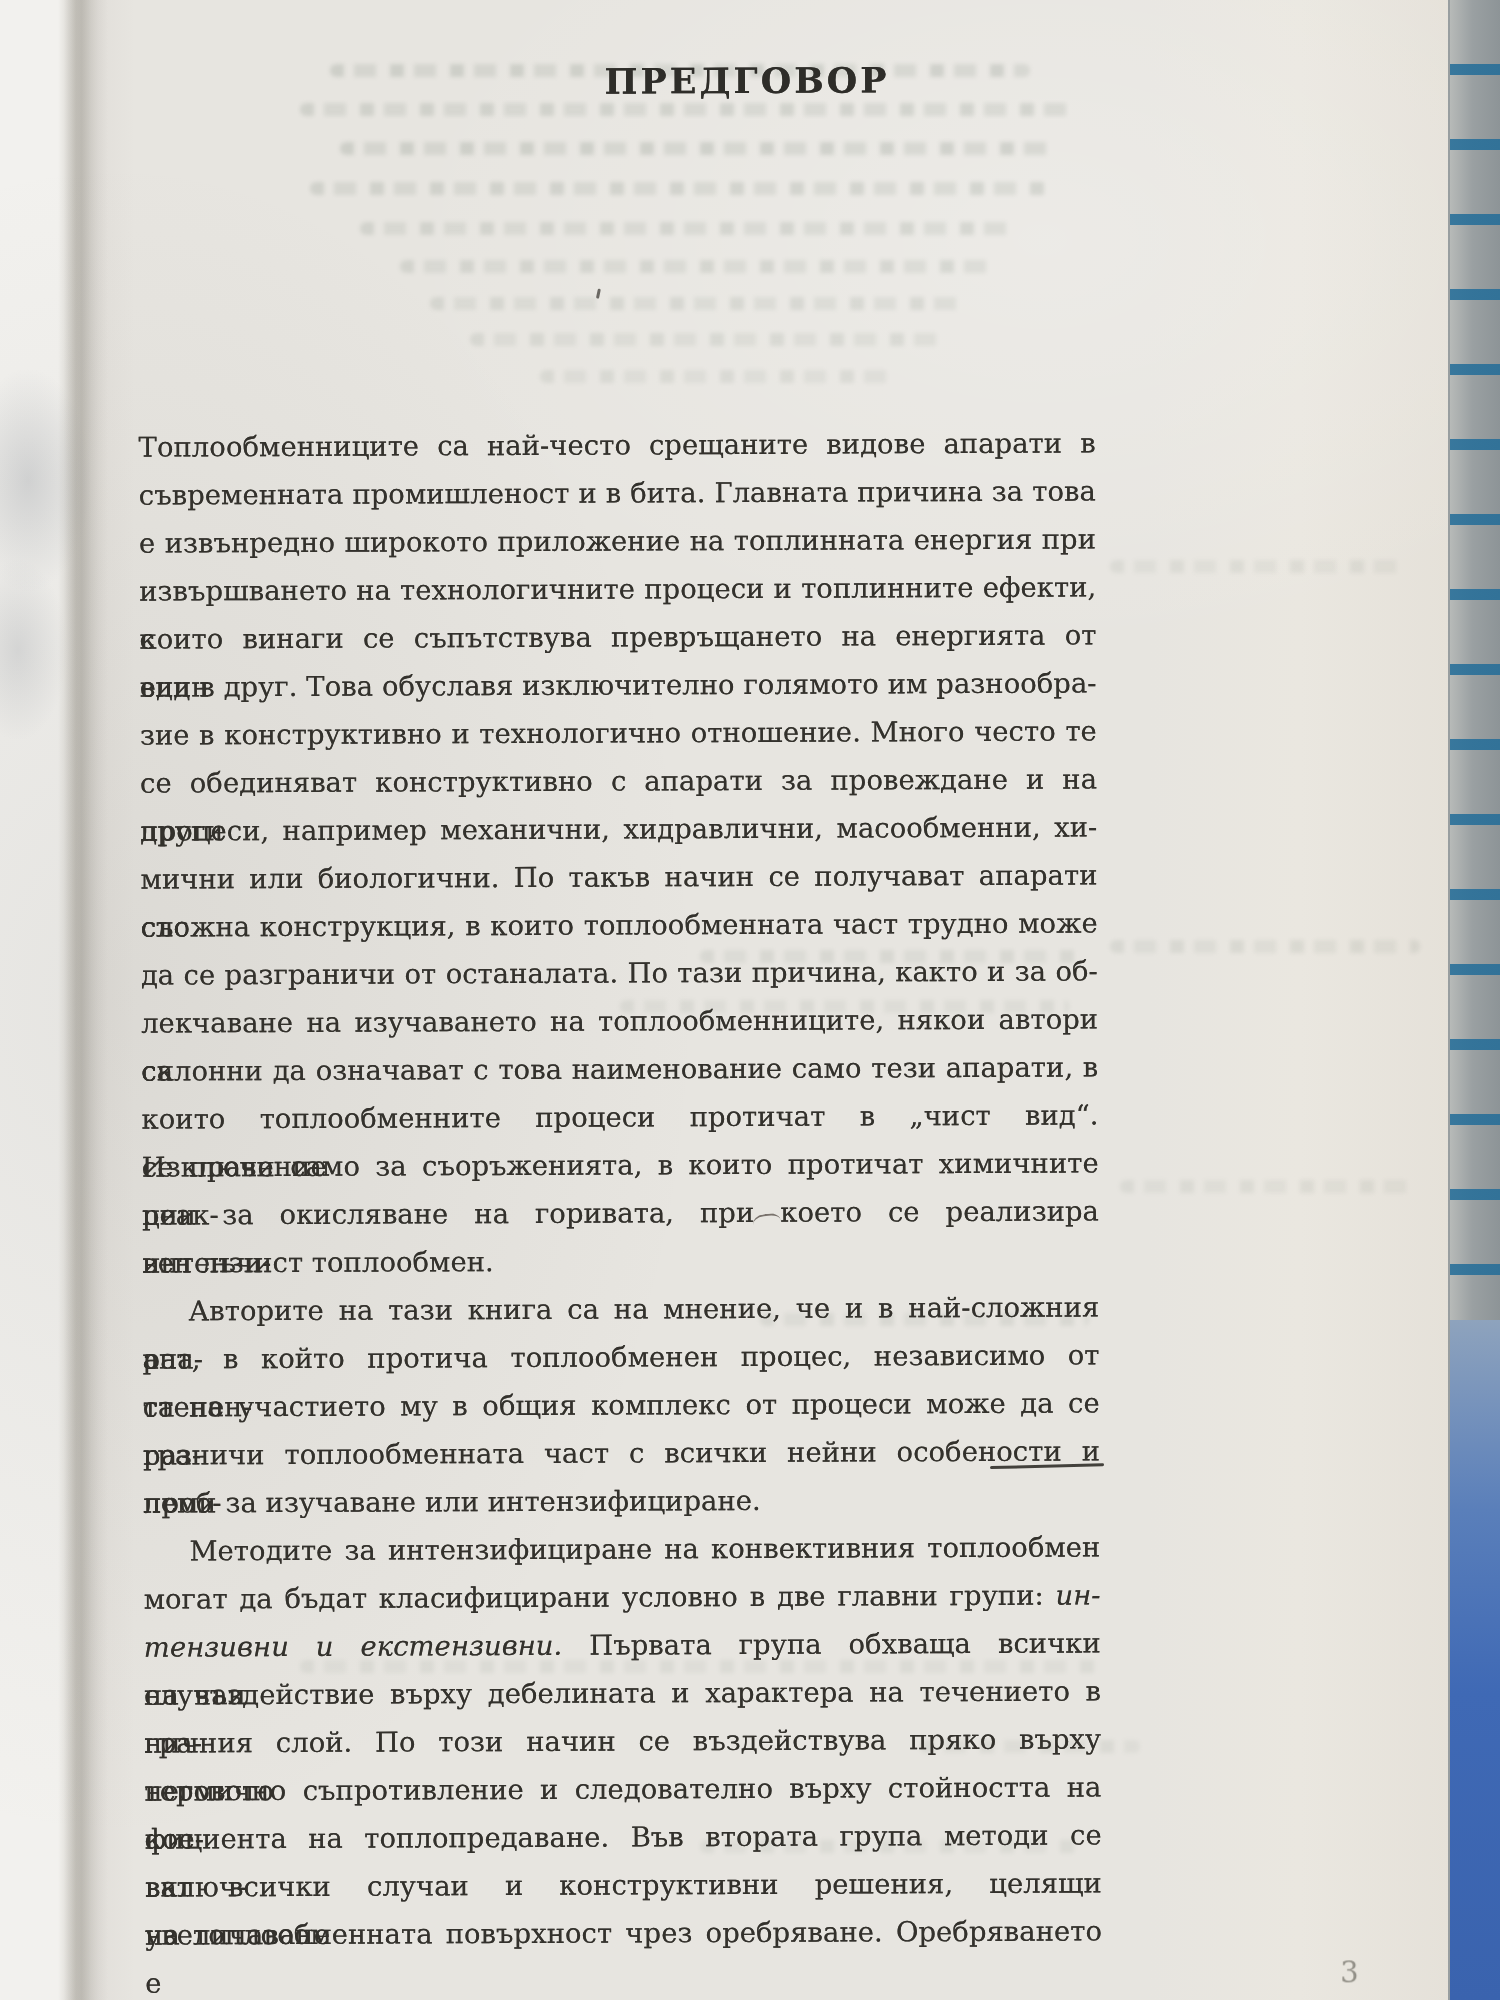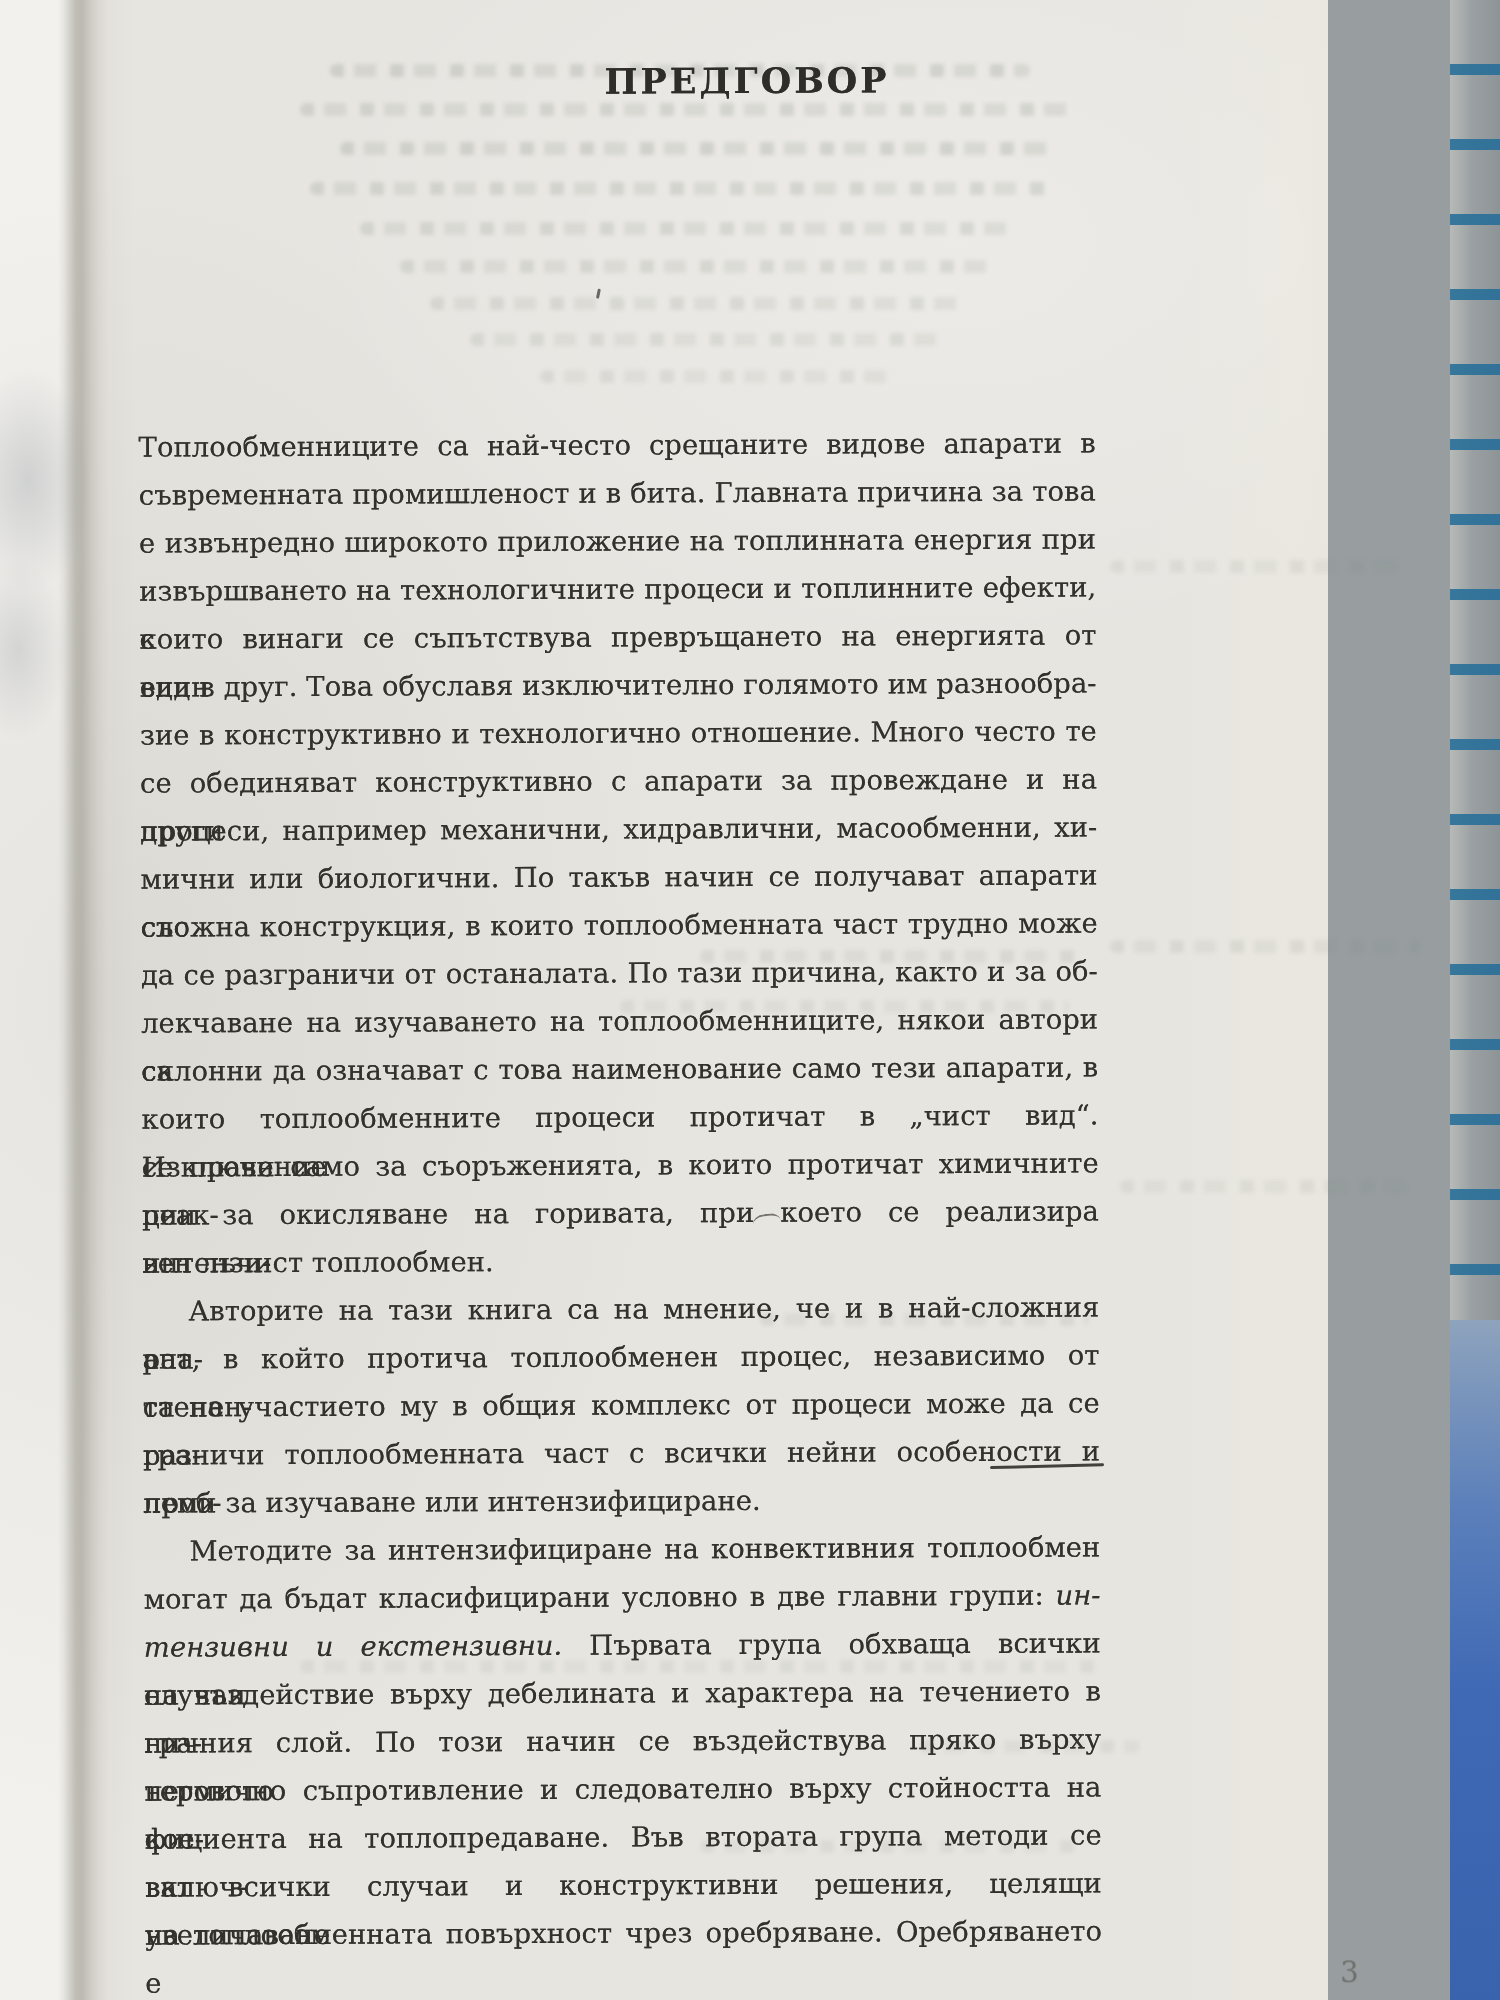--- a/index.html
+++ b/index.html
@@ -17,21 +17,21 @@
         rgba(34,108,152,.85) 64px 75px),
       linear-gradient(90deg,#b7bab8 0,#9aa0a2 45%,#8d9497 100%);
   }
   
   .cover-edge{
     position:absolute;right:0;top:1320px;width:50px;height:680px;
     background:linear-gradient(180deg,#8ea3bd 0,#5a7fba 28%,#3f69b5 55%,#3a63ae 100%);
   }
   
   .sheet{
-    position:absolute;left:0;top:0;width:1328px;height:2000px;
+    position:absolute;left:0;top:0;width:1448px;height:2000px;
     clip-path:polygon(0 0,1480px 0,1488px 1150px,1460px 2000px,0 2000px);
     background:
       radial-gradient(90px 160px at 28px 480px, rgba(140,145,152,.30), transparent 70%),
       radial-gradient(70px 130px at 18px 650px, rgba(140,145,152,.24), transparent 70%),
       radial-gradient(1100px 700px at 72% 12%, rgba(255,255,255,.22), transparent 60%),
       radial-gradient(900px 1300px at 8% 50%, rgba(118,116,110,.10), transparent 65%),
       linear-gradient(90deg,
         #f2f1ee 0px,#f2f1ee 58px,
         #cfccc5 76px,#e2dfda 98px,
         #e7e5e0 135px,#e7e5e0 1150px,

